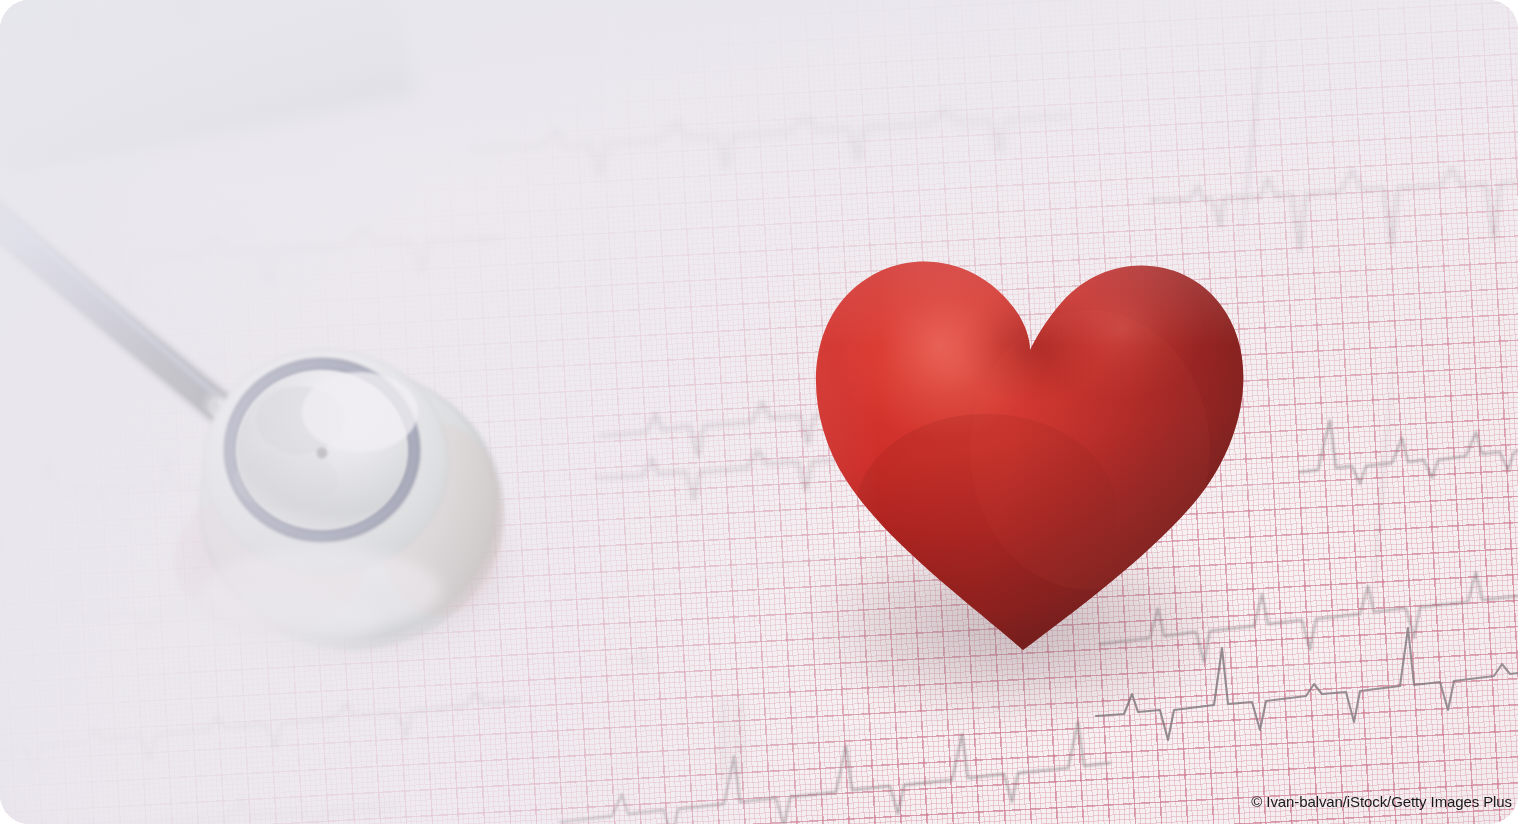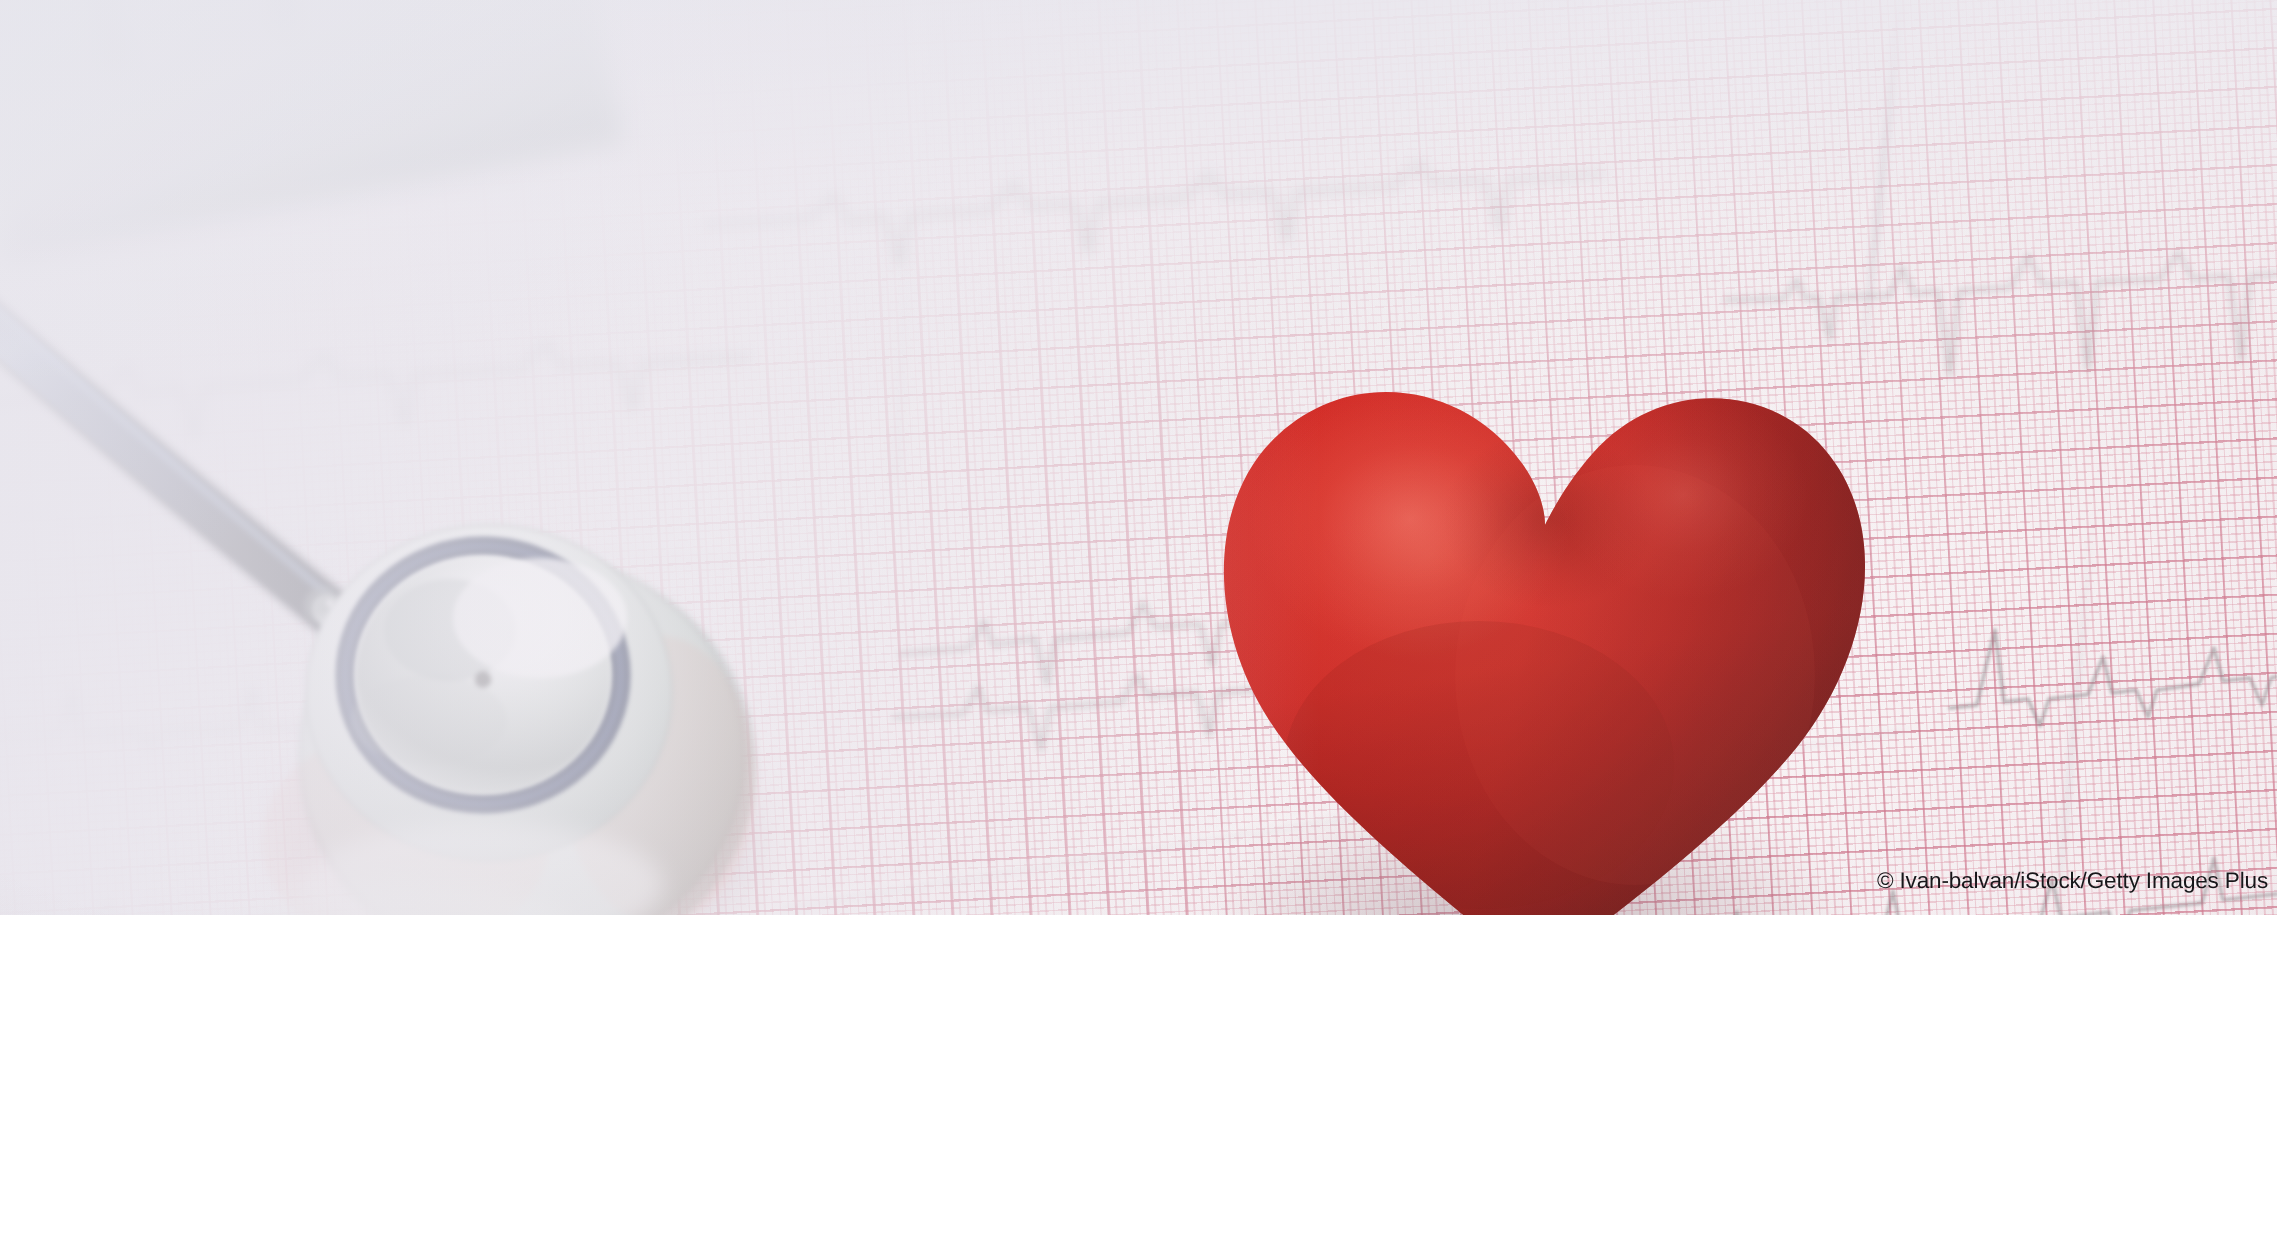--- a/index.html
+++ b/index.html
@@ -6,23 +6,24 @@
   html, body {
     margin: 0;
     padding: 0;
     background: #ffffff;
     font-family: "Liberation Sans", sans-serif;
   }
 
   #photo {
     position: relative;
     width: 1518px;
-    height: 610px;
+    height: 824px;
     overflow: hidden;
     background: #e9e5ea;
+    border-radius: 30px;
   }
 
   
   .paper-base {
     position: absolute;
     inset: 0;
     background:
       radial-gradient(ellipse 900px 600px at 68% 72%, rgba(255,252,252,0.55) 0%, rgba(255,250,250,0.0) 62%),
       radial-gradient(ellipse 700px 520px at 16% 58%, rgba(238,234,240,0.9) 0%, rgba(232,228,235,0.2) 70%),
       linear-gradient(160deg, #e4e2e8 0%, #ece8ec 26%, #f1ecee 52%, #f5eef0 74%, #f3ebee 100%);

